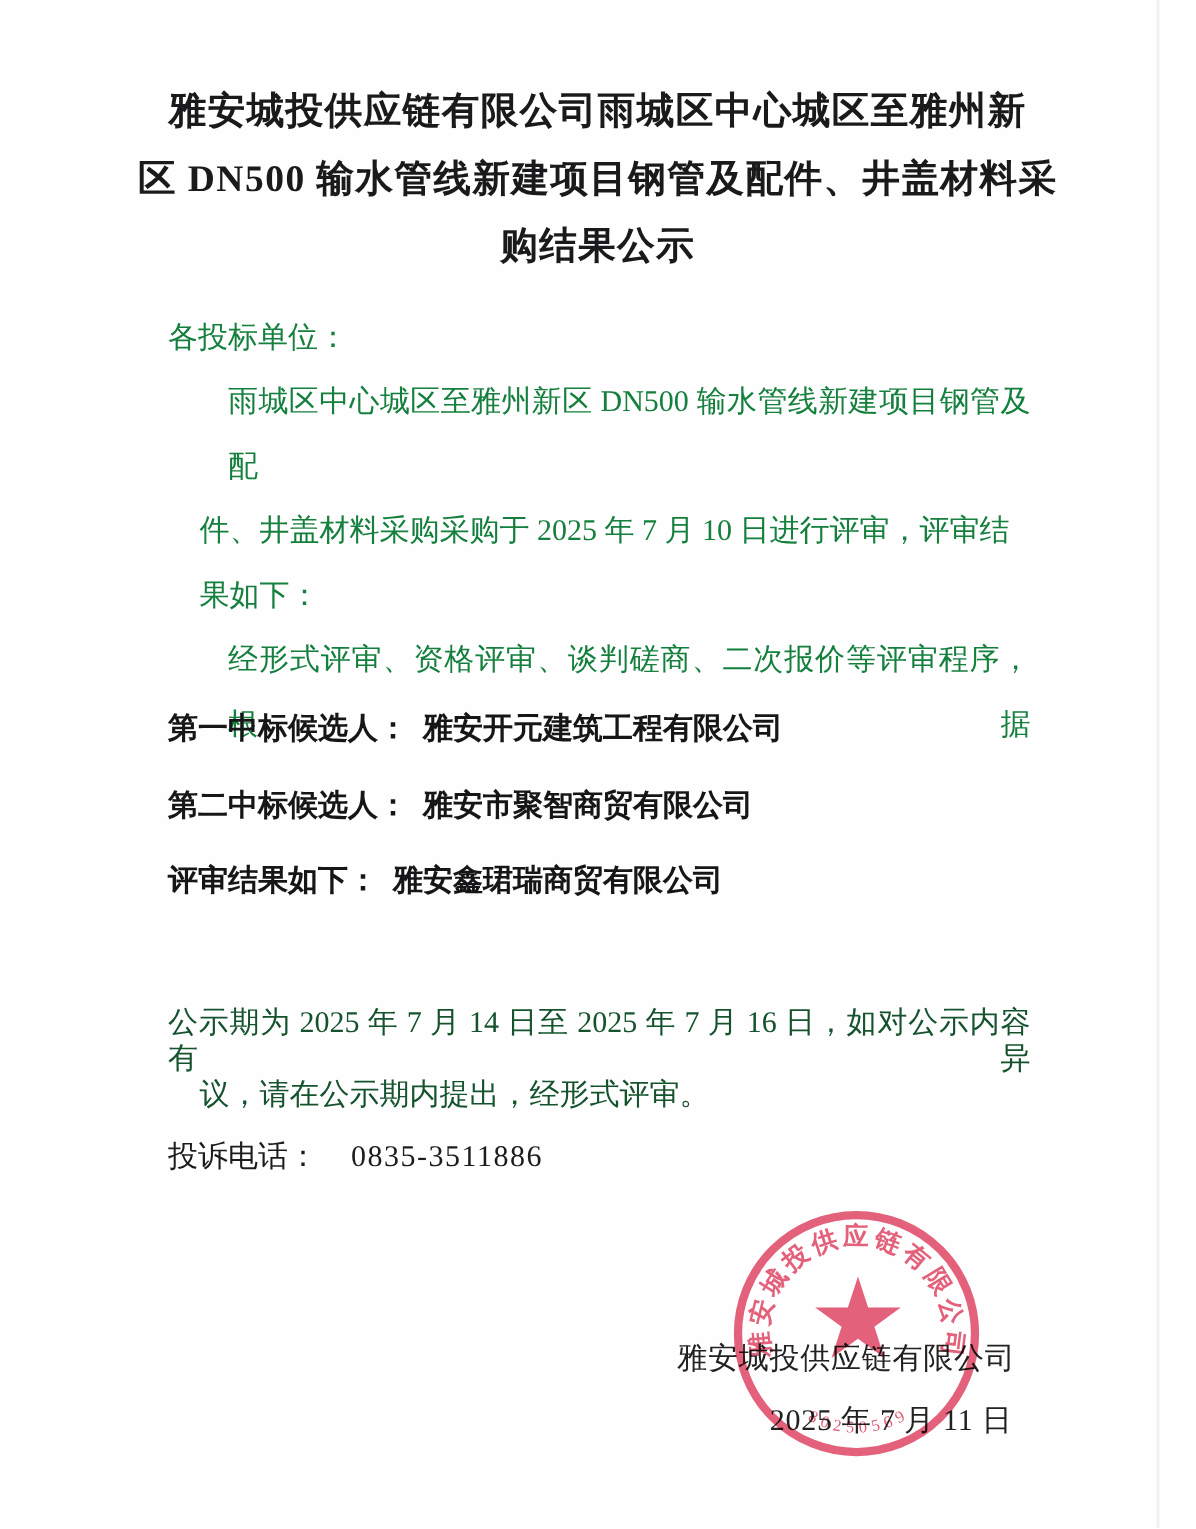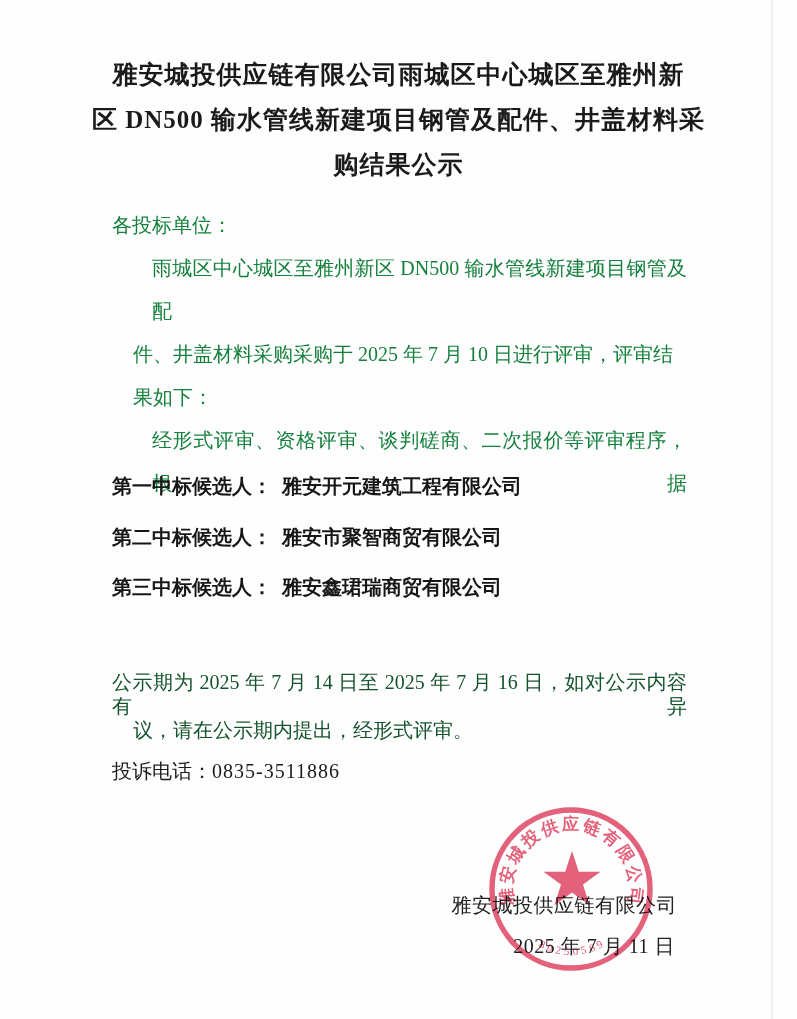--- a/index.html
+++ b/index.html
@@ -47,21 +47,21 @@
   .candidate-row { height: 50.5px; line-height: 50.5px; white-space: nowrap; }
   .candidate-name { margin-left: 10px; }
   .notice-block {
     position: absolute; left: 112px; top: 670px; width: 575px;
     font-size: 20px; line-height: 24px; color: #14532d;
   }
   .phone-row {
     position: absolute; left: 112px; top: 756px; width: 575px;
     font-size: 20px; line-height: 30px; white-space: nowrap;
   }
-  .phone-number { letter-spacing: 1px; text-align: center; }
+  .phone-number { margin-left: 22px; letter-spacing: 1px; text-align: center; }
   .signature-company {
     position: absolute; right: 120px; top: 892px;
     font-size: 20px; letter-spacing: 0.5px; white-space: nowrap;
     color: #222;
   }
   .signature-date {
     position: absolute; right: 122px; top: 933px;
     font-size: 20px; letter-spacing: 0.5px; white-space: nowrap;
     color: #222;
   }
@@ -96,21 +96,21 @@
   </div>
 
   <div class="candidates-block">
     <div class="candidate-row">
       <span>第一中标候选人：</span><span class="candidate-name">雅安开元建筑工程有限公司</span>
     </div>
     <div class="candidate-row">
       <span>第二中标候选人：</span><span class="candidate-name">雅安市聚智商贸有限公司</span>
     </div>
     <div class="candidate-row">
-      <span>第三中标候选人：</span><span class="candidate-name">雅安鑫珺瑞商贸有限公司</span>
+      <span>评审结果如下：</span><span class="candidate-name">雅安鑫珺瑞商贸有限公司</span>
     </div>
   </div>
 
   <div class="notice-block">
     <div class="just">公示期为 2025 年 7 月 14 日至 2025 年 7 月 16 日，如对公示内容有异</div>
     <div class="wrapline">议，请在公示期内提出，经形式评审。</div>
   </div>
 
   <div class="phone-row">
     <span>投诉电话：</span><span class="phone-number">0835-3511886</span>

